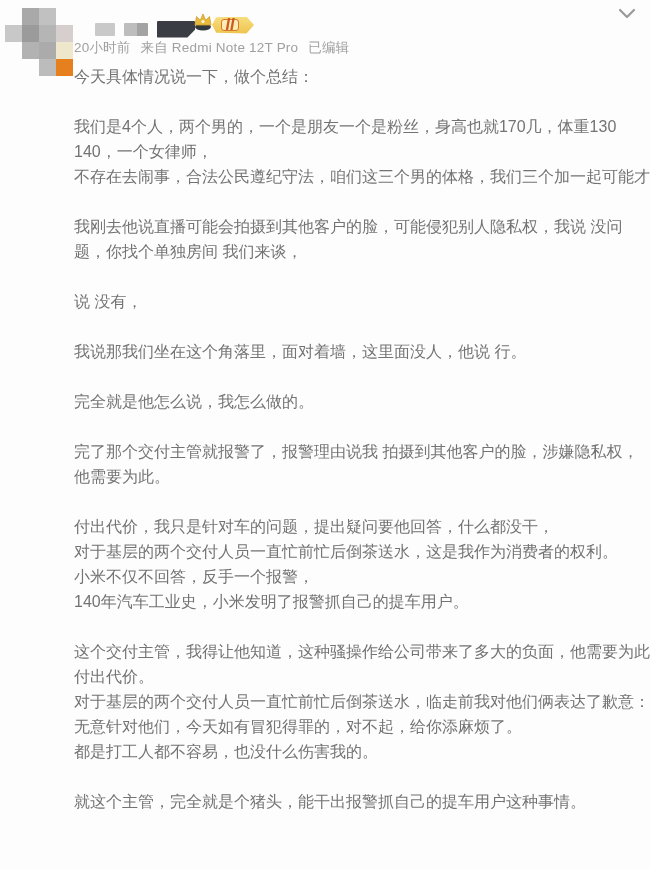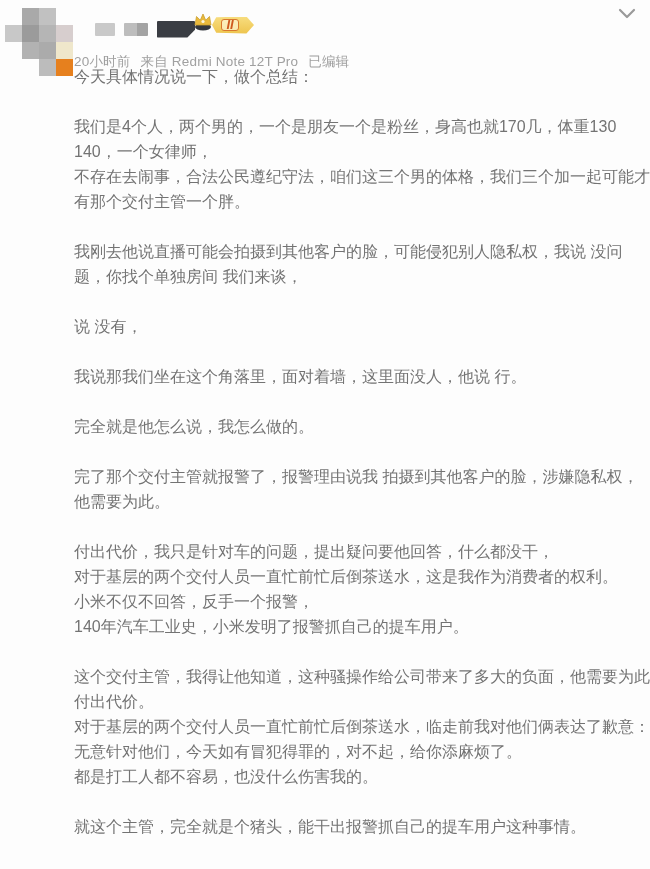--- a/index.html
+++ b/index.html
@@ -31,27 +31,27 @@
   }
   .crown{position:relative;margin-left:-4px;margin-top:-12px;}
   .level-badge{
     position:relative;margin-left:-3px;margin-top:-8px;
     width:42px;height:17px;
     background:linear-gradient(180deg,#f7dd7e,#eec44e);
     clip-path:polygon(0 50%,10% 4%,82% 0,100% 50%,82% 100%,10% 96%);
     display:flex;align-items:center;justify-content:center;
   }
   .level-badge .lvl{
-    font-size:13px;line-height:10px;font-weight:bold;font-style:italic;
+    font-size:16px;line-height:10px;font-weight:bold;font-style:italic;
     color:#cf5a1e;border:1.5px solid #d8782d;border-radius:3px;
     padding:0 4px;background:rgba(255,250,225,.65);
     margin-left:-6px;
   }
   .meta-row{
-    position:absolute;left:74px;top:53px;
+    position:absolute;left:74px;top:39px;
     font-size:13.5px;color:#a0a0a0;letter-spacing:.2px;white-space:nowrap;
   }
   .meta-row span{margin-right:6px;}
   .collapse{
     position:absolute;right:12px;top:2px;width:22px;height:22px;cursor:pointer;
     display:flex;align-items:center;justify-content:center;
   }
 
   
   .post-body{
@@ -110,21 +110,20 @@
   </div>
 
   <div class="post-body">
       <div class="para">
         <div class="line">今天具体情况说一下，做个总结：</div>
       </div>
       <div class="para">
         <div class="line">我们是4个人，两个男的，一个是朋友一个是粉丝，身高也就170几，体重130</div>
         <div class="line">140，一个女律师，</div>
         <div class="line">不存在去闹事，合法公民遵纪守法，咱们这三个男的体格，我们三个加一起可能才</div>
-        <div class="line">有那个交付主管一个胖。</div>
       </div>
       <div class="para">
         <div class="line">我刚去他说直播可能会拍摄到其他客户的脸，可能侵犯别人隐私权，我说 没问</div>
         <div class="line">题，你找个单独房间 我们来谈，</div>
       </div>
       <div class="para">
         <div class="line">说 没有，</div>
       </div>
       <div class="para">
         <div class="line">我说那我们坐在这个角落里，面对着墙，这里面没人，他说 行。</div>

